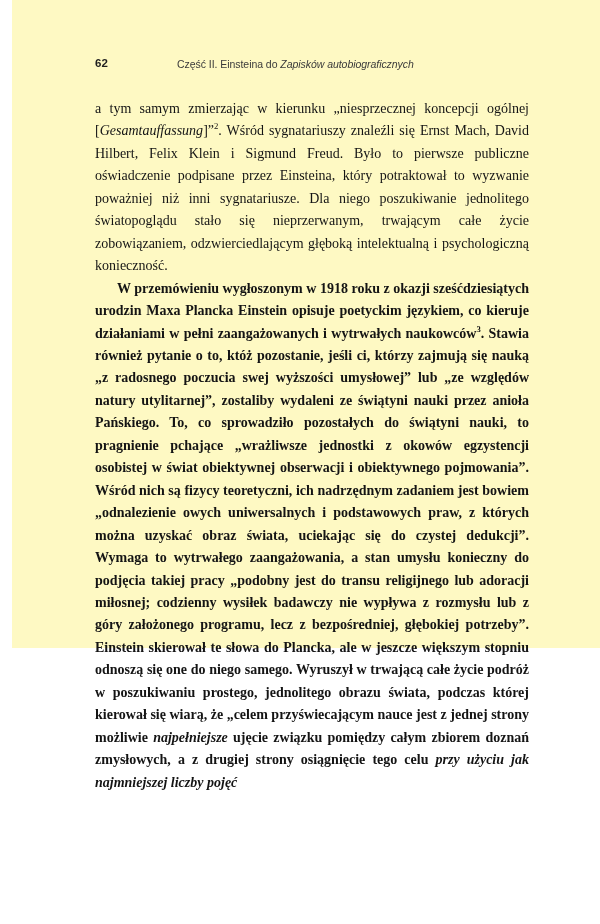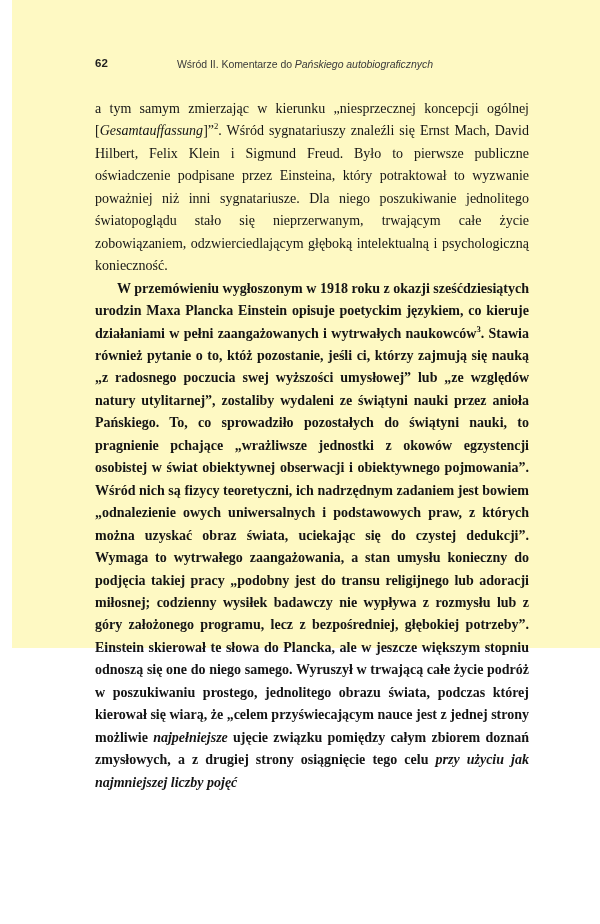--- a/index.html
+++ b/index.html
@@ -90,21 +90,21 @@
   }
 </style>
 </head>
 <body>
 
 <div class="page">
 
   <div class="running-head">
     <span class="folio">62</span>
     <span class="head-title">
-      <span>Wśród II. Komentarze do </span><span class="ital">Pańskiego autobiograficznych</span>
+      <span>Część II. Einsteina do </span><span class="ital">Zapisków autobiograficznych</span>
     </span>
   </div>
 
   <div class="textblock">
     <p class="para" id="para-1"><span>a tym samym zmierzając w kierunku „niesprzecznej koncepcji ogólnej [</span><span class="ital">Gesamtauffassung</span><span>]”</span><sup>2</sup><span>. Wśród sygnatariuszy znaleźli się Ernst Mach, David Hilbert, Felix Klein i Sigmund Freud. Było to pierwsze publiczne oświadczenie podpisane przez Einsteina, który potraktował to wyzwanie poważniej niż inni sygnatariusze. Dla niego poszukiwanie jednolitego światopoglądu stało się nieprzerwanym, trwającym całe życie zobowiązaniem, odzwierciedlającym głęboką intelektualną i psychologiczną konieczność.</span></p>
     <p class="para indent" id="para-2"><span>W przemówieniu wygłoszonym w 1918 roku z okazji sześćdziesiątych urodzin Maxa Plancka Einstein opisuje poetyckim językiem, co kieruje działaniami w pełni zaangażowanych i wytrwałych naukowców</span><sup>3</sup><span>. Stawia również pytanie o to, któż pozostanie, jeśli ci, którzy zajmują się nauką „z radosnego poczucia swej wyższości umysłowej” lub „ze względów natury utylitarnej”, zostaliby wydaleni ze świątyni nauki przez anioła Pańskiego. To, co sprowadziło pozostałych do świątyni nauki, to pragnienie pchające „wrażliwsze jednostki z okowów egzystencji osobistej w świat obiektywnej obserwacji i obiektywnego pojmowania”. Wśród nich są fizycy teoretyczni, ich nadrzędnym zadaniem jest bowiem „odnalezienie owych uniwersalnych i podstawowych praw, z których można uzyskać obraz świata, uciekając się do czystej dedukcji”. Wymaga to wytrwałego zaangażowania, a stan umysłu konieczny do podjęcia takiej pracy „podobny jest do transu religijnego lub adoracji miłosnej; codzienny wysiłek badawczy nie wypływa z rozmysłu lub z góry założonego programu, lecz z bezpośredniej, głębokiej potrzeby”. Einstein skierował te słowa do Plancka, ale w jeszcze większym stopniu odnoszą się one do niego samego. Wyruszył w trwającą całe życie podróż w poszukiwaniu prostego, jednolitego obrazu świata, podczas której kierował się wiarą, że „celem przyświecającym nauce jest z jednej strony możliwie </span><span class="ital">najpełniejsze</span><span> ujęcie związku pomiędzy całym zbiorem doznań zmysłowych, a z drugiej strony osiągnięcie tego celu </span><span class="ital">przy użyciu jak najmniejszej liczby pojęć</span></p>
   </div>
 
 </div>
 

